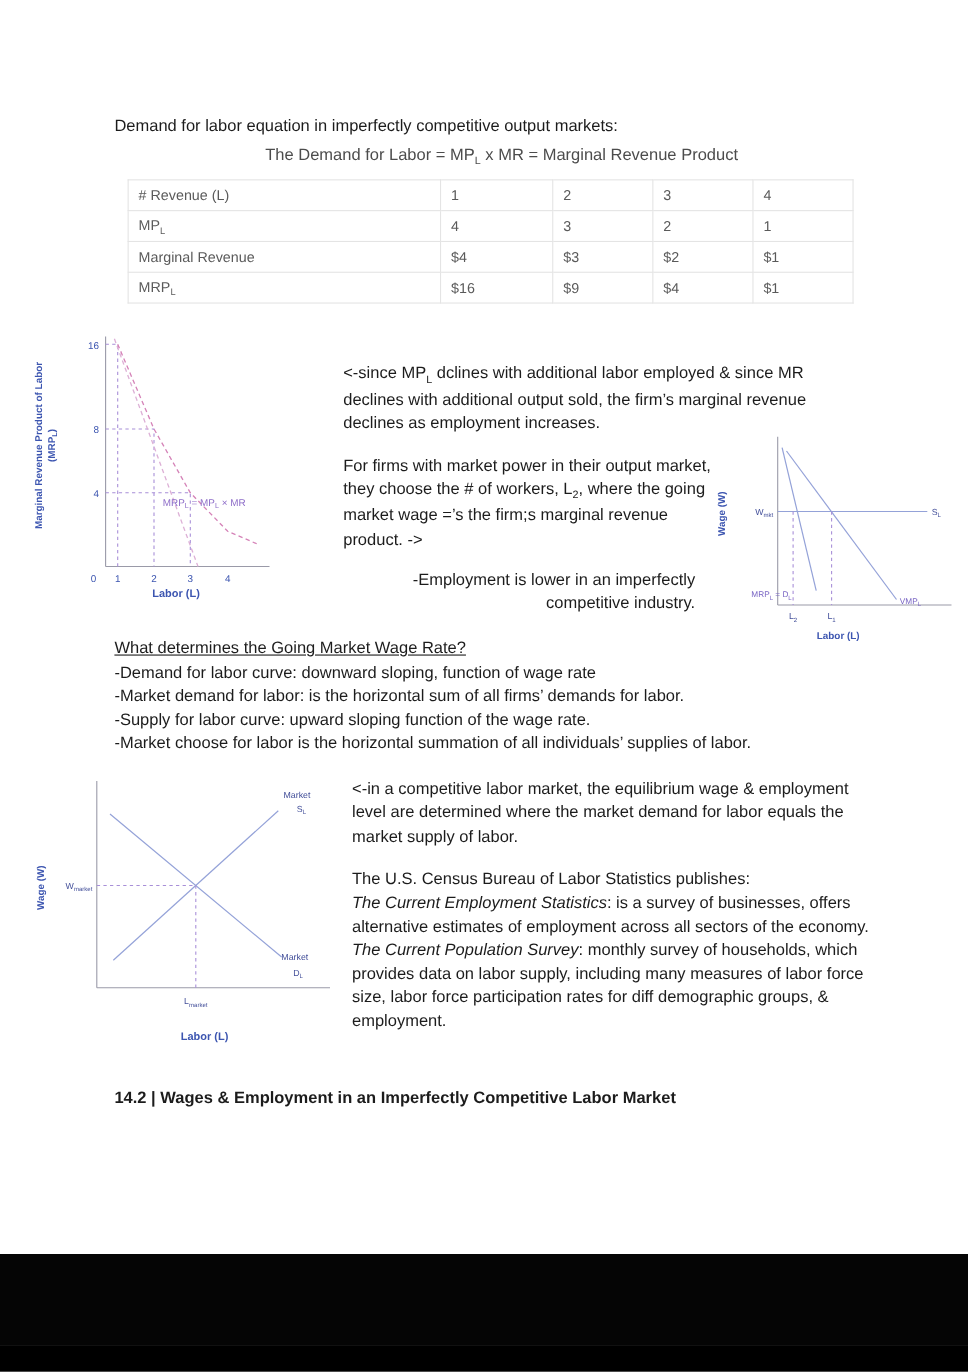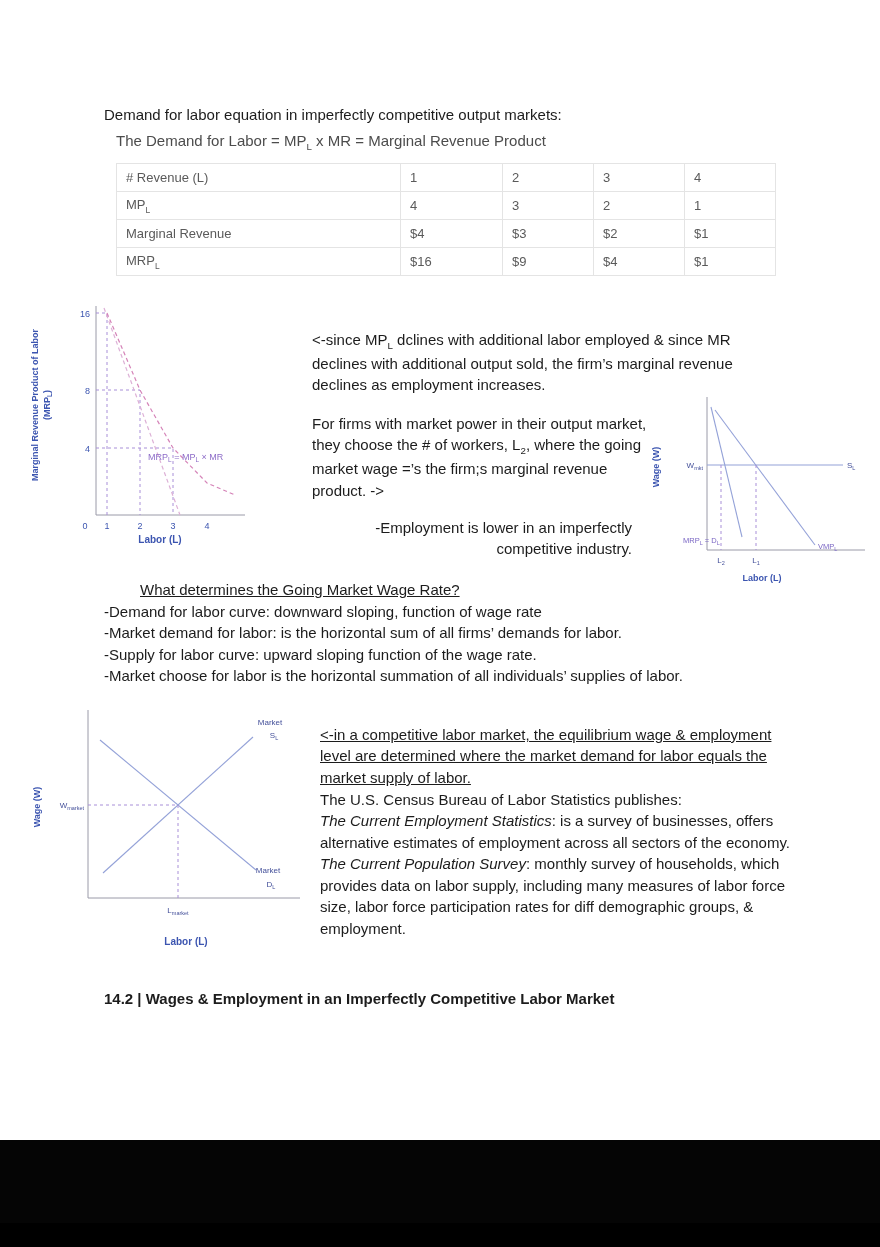--- a/index.html
+++ b/index.html
@@ -2,21 +2,21 @@
 <html><head>
 <meta charset="utf-8">
 <style>
   * { margin:0; padding:0; box-sizing:border-box; }
   html,body { background:#000; }
   body { font-family:"Liberation Sans", sans-serif; }
   .page { position:relative; width:880px; height:1223px; background:#ffffff; overflow:hidden; margin:0 auto; }
   .abs { position:absolute; }
   .body-text { font-size:15px; color:#1c1c1c; line-height:1.43; }
   .gray-text { color:#4c4c4c; }
-  .underlined { text-decoration:underline;margin-left:36px; }
+  .underlined { text-decoration:underline; }
   .bold { font-weight:bold;margin-top:11px; }
   sub { font-size:0.65em; }
 
   
   .mrp-table { border-collapse:collapse; table-layout:fixed; width:659px; font-size:13px; color:#5a5a5a; }
   .mrp-table td { border:1px solid #e4e4e4; height:28px; padding:0 4px 0 9px; vertical-align:middle; }
 
   
   .axlbl { font-size:9px; font-weight:bold; fill:#3c55b0; }
   .axlbl-lg { font-size:10px; font-weight:bold; fill:#3c55b0; }
@@ -32,21 +32,21 @@
 
   .bottom-strip { position:absolute; left:0; top:1140px; width:880px; height:107px; background:#050505; }
 </style>
 </head>
 <body>
 
 <div class="page">
 
   <div class="abs body-text" style="left:104px; top:104px; width:700px;">Demand for labor equation in imperfectly competitive output markets:</div>
 
-  <div class="abs body-text gray-text" style="left:116px; top:130px; width:680px;"><span>The Demand for Labor = MP</span><sub>L</sub><span> x MR = Marginal Revenue Product</span></div>
+  <div class="abs body-text gray-text" style="left:116px; top:130px; width:680px;text-align:center;"><span>The Demand for Labor = MP</span><sub>L</sub><span> x MR = Marginal Revenue Product</span></div>
 
   <table class="mrp-table abs" style="left:116px; top:163px;">
     <colgroup>
         <col style="width:284px">
         <col style="width:102px">
         <col style="width:91px">
         <col style="width:91px">
         <col style="width:91px">
       </colgroup>
     <tbody>
@@ -167,21 +167,21 @@
 
     <text class="smlbl" x="242" y="30" text-anchor="middle">Market</text>
     <text class="smlbl" x="246" y="43" text-anchor="middle"><tspan>S</tspan><tspan dy="2" font-size="5.5">L</tspan></text>
 
     <text class="smlbl" x="240" y="178" text-anchor="middle">Market</text>
     <text class="smlbl" x="243" y="192" text-anchor="middle"><tspan>D</tspan><tspan dy="2" font-size="5.5">L</tspan></text>
 
     <text class="axlbl-lg" x="158" y="250" text-anchor="middle">Labor (L)</text>
   </svg>
 
-  <div class="abs body-text" style="left:320px; top:724px; width:455px;text-decoration:underline;">&lt;-in a competitive labor market, the equilibrium wage &amp; employment level are determined where the market demand for labor equals the market supply of labor.</div>
+  <div class="abs body-text" style="left:320px; top:707px; width:455px;">&lt;-in a competitive labor market, the equilibrium wage &amp; employment level are determined where the market demand for labor equals the market supply of labor.</div>
 
   <div class="abs body-text" style="left:320px; top:789px; width:482px;">
     <div>The U.S. Census Bureau of Labor Statistics publishes:</div>
     <div><i>The Current Employment Statistics</i><span>: is a survey of businesses, offers alternative estimates of employment across all sectors of the economy.</span></div>
     <div><i>The Current Population Survey</i><span>: monthly survey of households, which provides data on labor supply, including many measures of labor force size, labor force participation rates for diff demographic groups, &amp; employment.</span></div>
   </div>
 
   <div class="abs body-text bold" style="left:104px; top:977px; width:700px;">14.2 | Wages &amp; Employment in an Imperfectly Competitive Labor Market</div>
 
   <div class="bottom-strip"></div>

